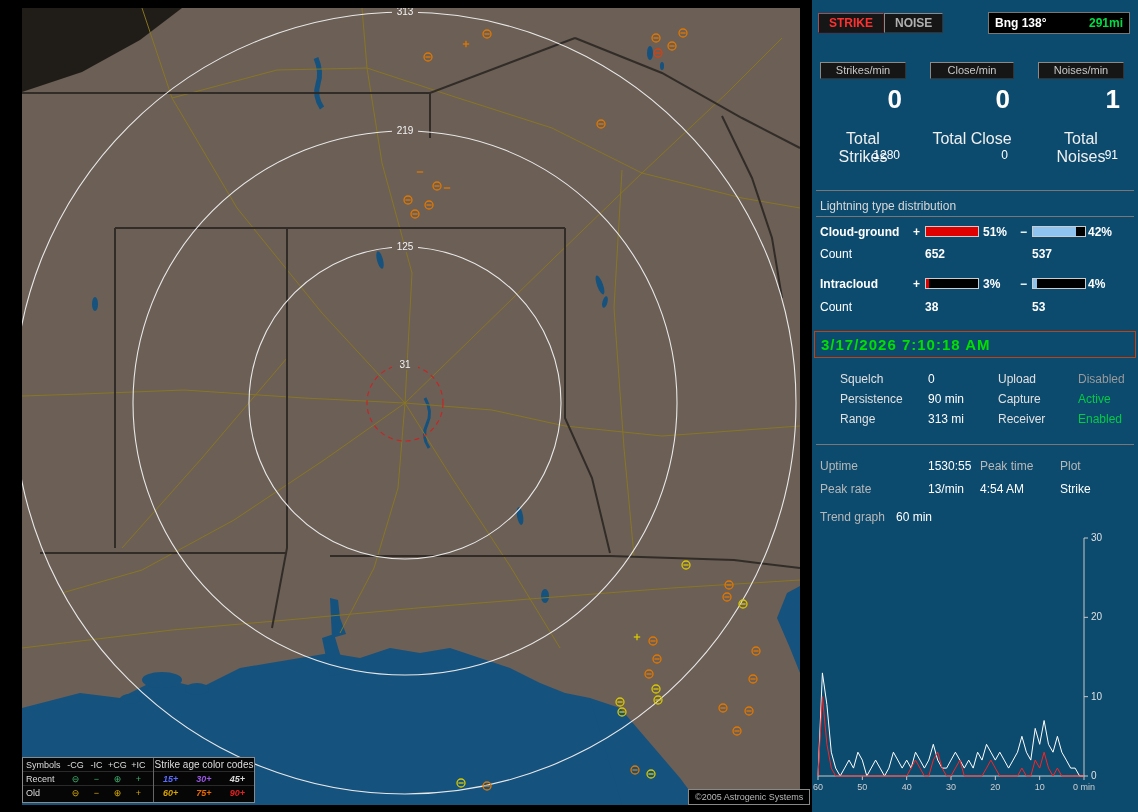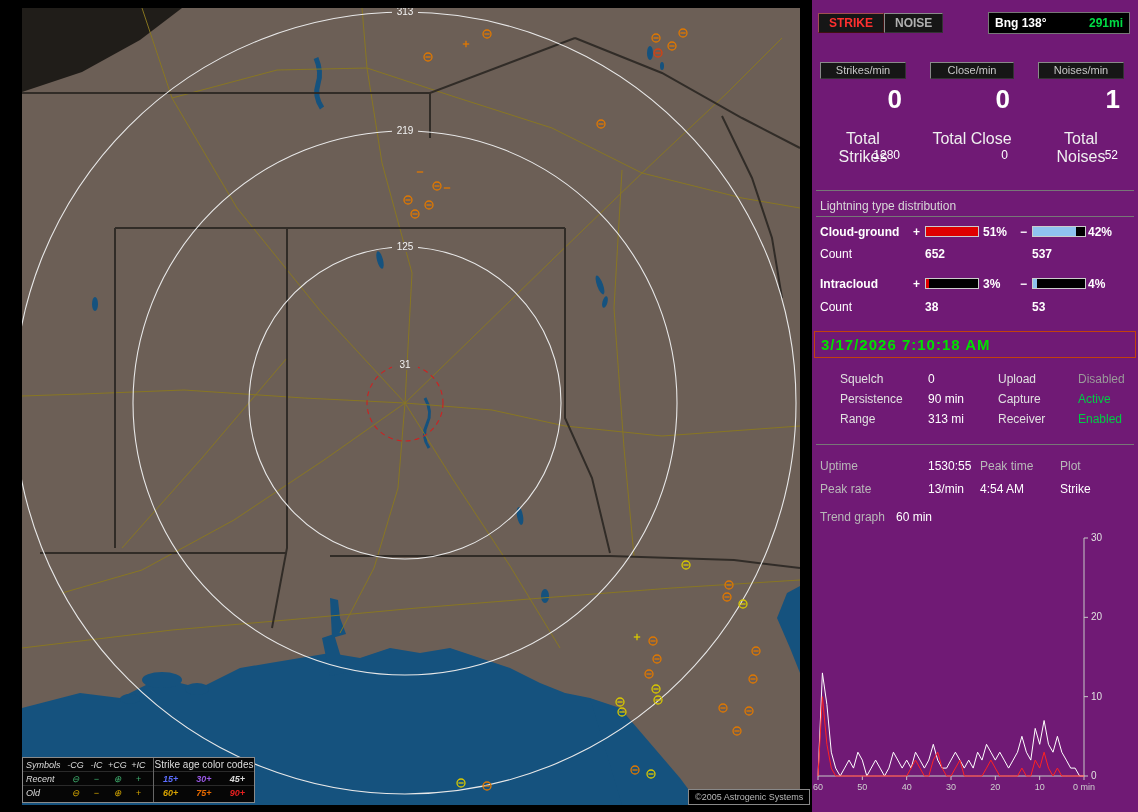--- a/index.html
+++ b/index.html
@@ -7,35 +7,35 @@
     font-family: "Liberation Sans", sans-serif; color: #fff; position: relative; }
 
   
   #map-wrap { position: absolute; left: 22px; top: 8px; width: 778px; height: 797px; }
   #map-svg { position: absolute; left: 0; top: 0; }
 
   
   #legend { position: absolute; left: 0px; top: 749px; width: 233px; height: 46px;
     background: #060606; border: 1px solid #8a8a8a; font-size: 9px; color: #ddd;
     display: flex; }
-  .lg-left { width: 130px; display: flex; flex-direction: column; font-style: italic; }
+  .lg-left { width: 130px; display: flex; flex-direction: column; }
   .lg-right { flex: 1; border-left: 1px solid #666; display: flex; flex-direction: column; }
   .lg-row { display: flex; align-items: center; height: 14px; border-bottom: 1px solid #2a2a2a; }
   .lg-row:last-child { border-bottom: none; }
   .lg-c0 { width: 42px; padding-left: 3px; }
   .lg-c { width: 21px; text-align: center; }
   .lg-title { font-size: 10px; text-align: center; width: 100%; }
   .lg-ages { display: flex; justify-content: space-around; width: 100%; font-weight: bold; }
 
   #map-copyright { position: absolute; left: 666px; top: 781px; padding: 2px 6px;
     background: #000; border: 1px solid #888; color: #b8b8b8; font-size: 9px; white-space: nowrap; }
 
   
   #panel { position: absolute; left: 812px; top: 0; width: 326px; height: 812px;
-    background: #701a75; font-size: 12px; }
+    background: #0c4a6e; font-size: 12px; }
   .btn { position: absolute; top: 13px; height: 20px; line-height: 18px; padding: 0 10px;
     background: #161616; border: 1px solid; border-color: #8a8a8a #333 #333 #8a8a8a;
     font-weight: bold; font-size: 12px; text-align: center; }
   .btn.strike { left: 6px; color: #ff3030; border-color: #a05050 #401010 #401010 #a05050; }
   .btn.noise { left: 72px; color: #b0b0b0; }
   #bng-box { position: absolute; left: 176px; top: 12px; width: 142px; height: 22px;
     background: #000; border: 1px solid #777; display: flex; align-items: center;
     justify-content: space-between; padding: 0 6px; font-weight: bold; }
   .grn { color: #00dd44; }
 
@@ -359,21 +359,21 @@
   <div class="rateval" style="left:8px;width:82px">0</div>
   <div class="rateval" style="left:118px;width:80px">0</div>
   <div class="rateval" style="left:226px;width:82px">1</div>
 
   <div class="tlabel" style="left:8px;width:86px">Total Strikes</div>
   <div class="tlabel" style="left:118px;width:84px">Total Close</div>
   <div class="tlabel" style="left:226px;width:86px">Total Noises</div>
 
   <div class="tval" style="left:8px;width:80px">1280</div>
   <div class="tval" style="left:118px;width:78px">0</div>
-  <div class="tval" style="left:226px;width:80px">52</div>
+  <div class="tval" style="left:226px;width:80px">91</div>
 
   <div class="hr" style="top:190px"></div>
   <div class="sec-title" style="top:199px">Lightning type distribution</div>
   <div class="hr" style="top:216px"></div>
 
   <div class="dist-row" style="top:225px">
     <span class="dname">Cloud-ground</span>
     <span class="dsign" style="left:101px">+</span>
     <span class="bar" style="left:113px">
         <i style="width: 100%; background: rgb(224, 0, 0);"></i>

